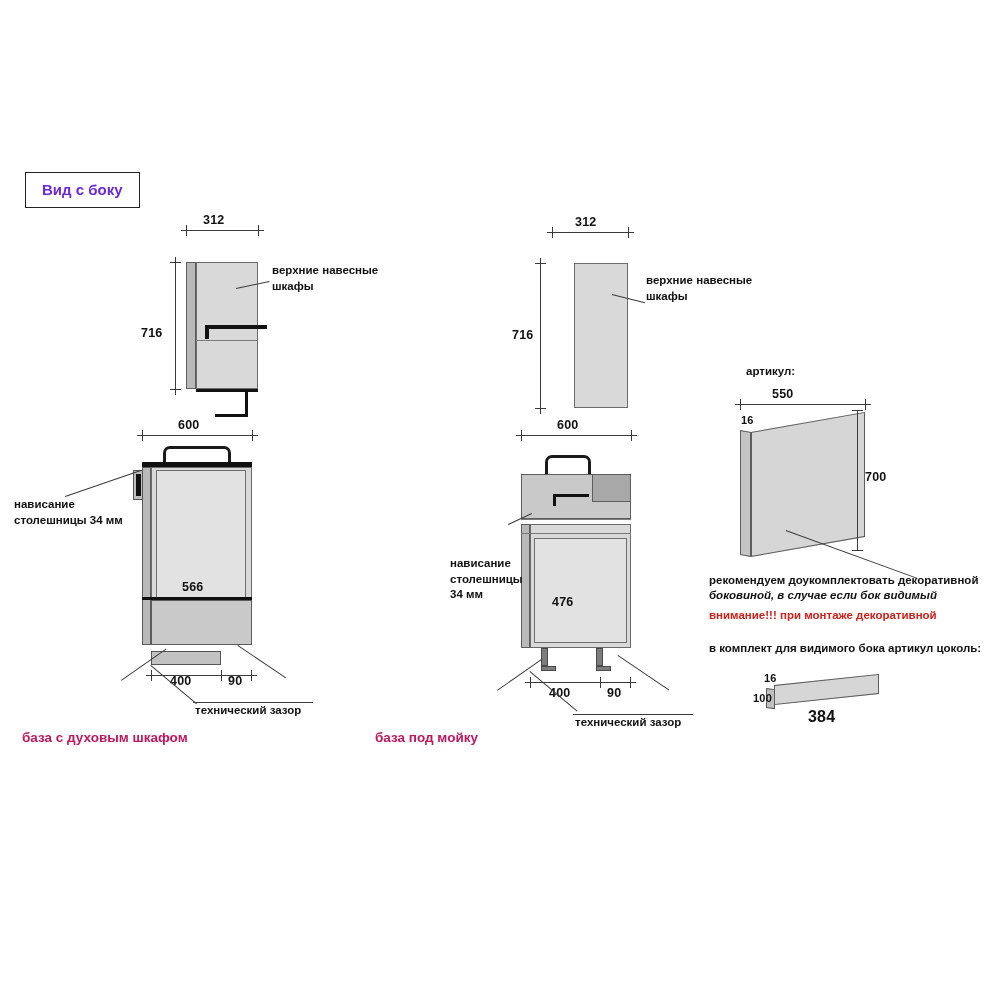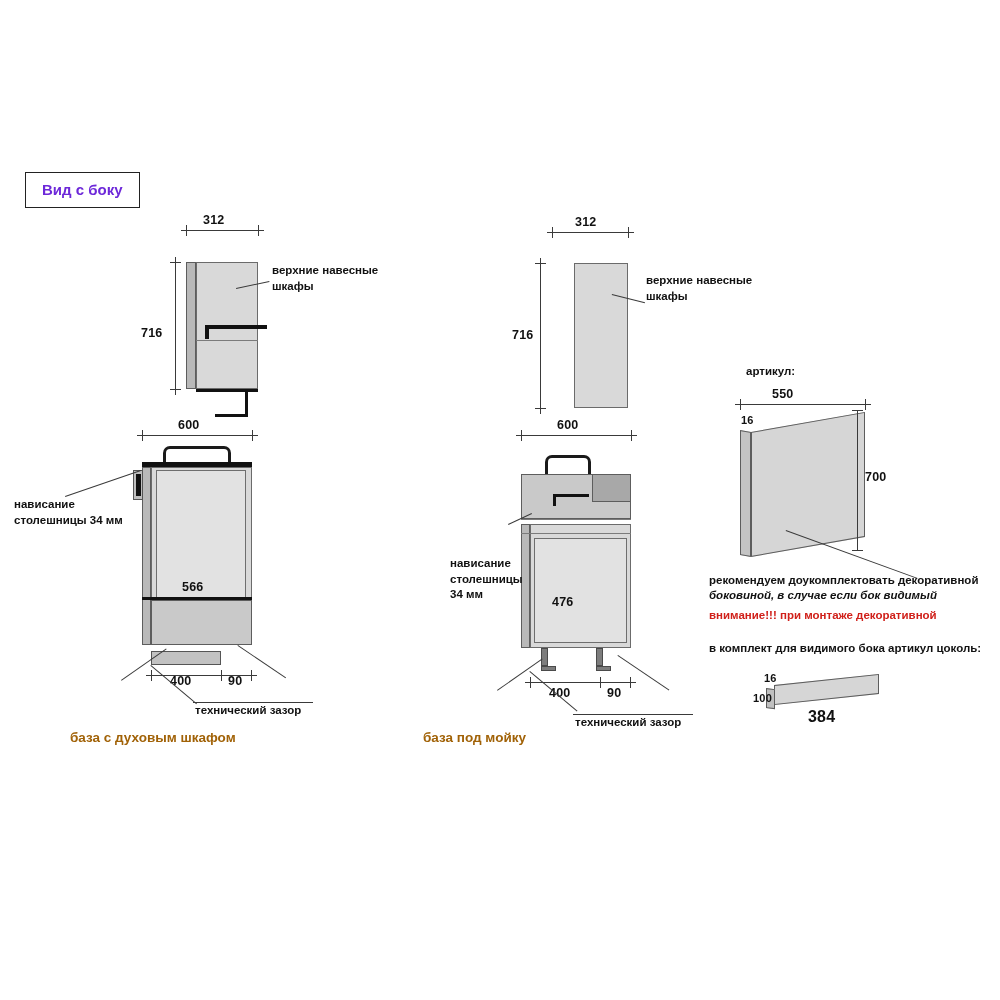--- a/index.html
+++ b/index.html
@@ -69,23 +69,22 @@
     line-height: 1.35;
     white-space: pre-line;
   }
   .note-red {
     color: #d0201a;
   }
   .caption {
     position: absolute;
     font-size: 13.5px;
     font-weight: bold;
-    color: #a16207;
+    color: #be185d;
     white-space: nowrap;
-    margin-left: 48px;
   }
   .title-box {
     position: absolute;
     border: 1px solid #222;
     padding: 8px 16px 9px 16px;
     font-size: 15px;
     font-weight: bold;
     color: #6d28d9;
     background: #fff;
     white-space: nowrap;

